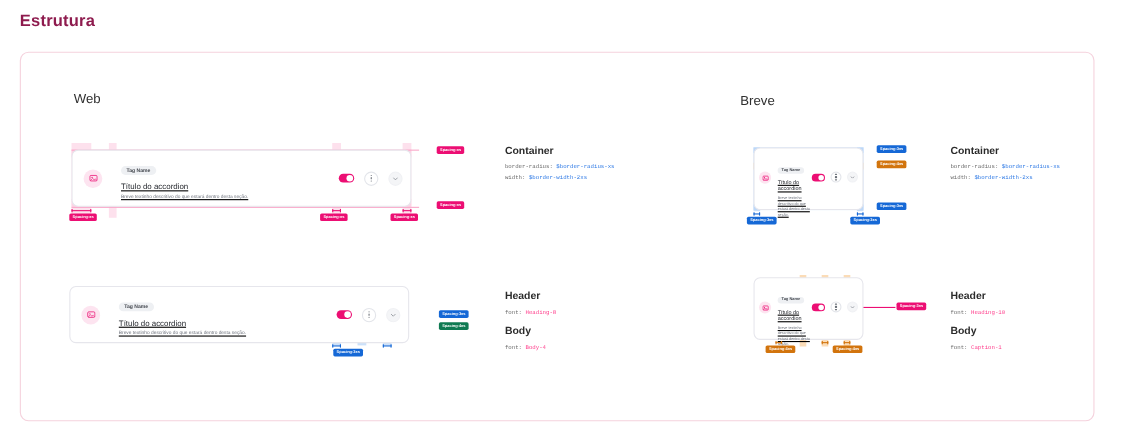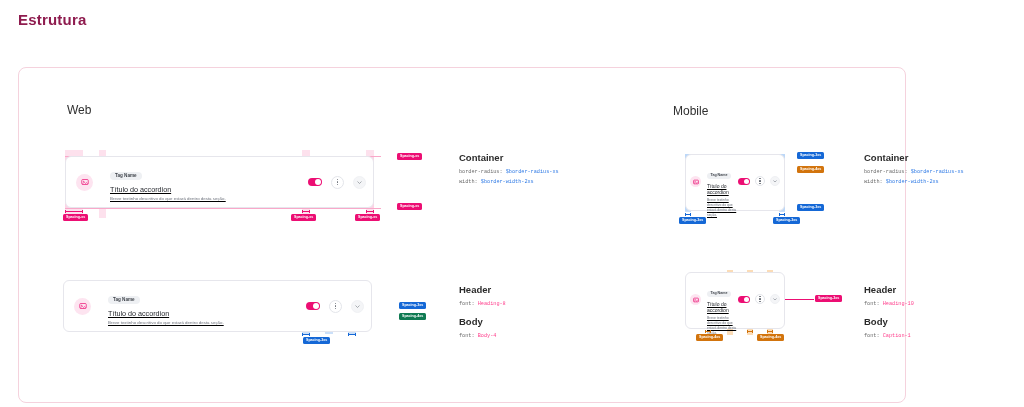--- a/index.html
+++ b/index.html
@@ -12,22 +12,22 @@
   }
   .page { position: relative; width: 1024px; height: 407px; background:#fff; }
 
   .page-title {
     position: absolute; left: 18px; top: 11px;
     font-size: 15px; font-weight: 700; color: #8e1b4e; letter-spacing: .2px;
   }
 
   .outer-card {
     position: absolute; left: 18px; top: 47px;
-    width: 888px; height: 336px;
-    border: 1px solid #f5d2dd; border-radius: 8px; background: #fff; margin-top: 20px;
+    width: 977px; height: 336px;
+    border: 1px solid #f5d2dd; border-radius: 8px; background: #fff;
   }
 
   .col-title { font-size: 12px; color: #2f2f2f; font-weight: 400; }
 
   
   .spec-h { font-size: 9.5px; font-weight: 700; color: #2b2b2b; margin-bottom: 5px; }
   .spec-line {
     font-family: "Liberation Mono", monospace;
     font-size: 5.2px; color: #6b6b6b; line-height: 1.9; white-space: nowrap;
   }
@@ -254,21 +254,21 @@
       </div>
     </div>
     <div style="position:absolute; left:440px; top:248px;">
       <div class="spec-h">Body</div>
       <div class="spec-line">
         <span>font:</span>
         <span class="tok-pink">Body-4</span>
       </div>
     </div>
 
-    <div style="position:absolute; left:654px; top:36px;" class="col-title">Mobile</div>
+    <div style="position:absolute; left:654px; top:36px;" class="col-title">Breve</div>
 
     <div style="position:absolute; left:660px; top:82px; width:200px; height:80px;">
 
       <div class="vband" style="left:6px; width:6px; background:rgba(186,214,247,.8); top:4px; bottom:18px;"></div>
       <div class="vband" style="left:100px; width:6px; background:rgba(186,214,247,.8); top:4px; bottom:18px;"></div>
       <div class="hband" style="top:4px; height:5px; background:rgba(186,214,247,.8); left:6px; width:100px;"></div>
       <div class="hband" style="top:18px; height:6px; background:rgba(250,214,170,.85); left:6px; width:100px;"></div>
       <div class="hband" style="top:56px; height:5px; background:rgba(186,214,247,.8); left:6px; width:100px;"></div>
 
       <div class="acc" style="position:absolute; left:6px; top:4px; width:100px; height:57px;">

